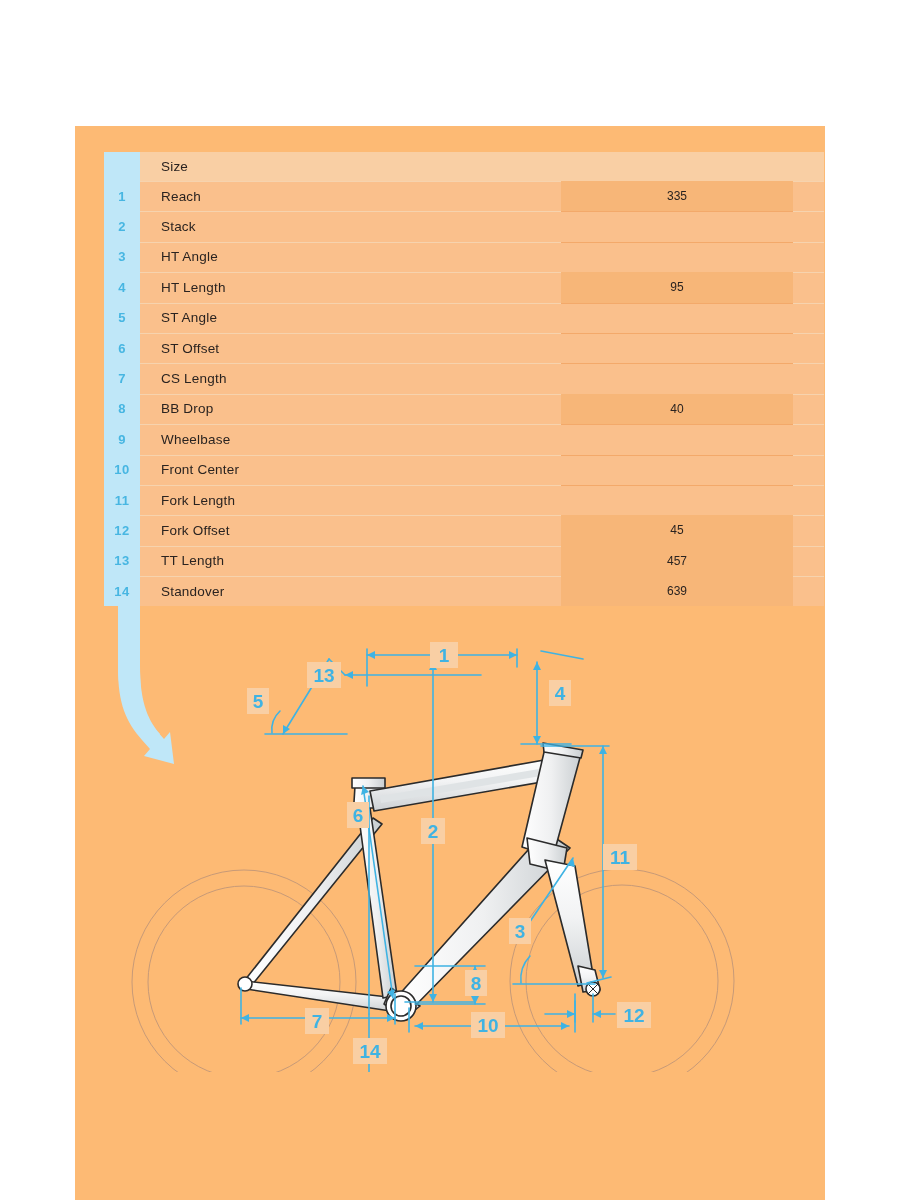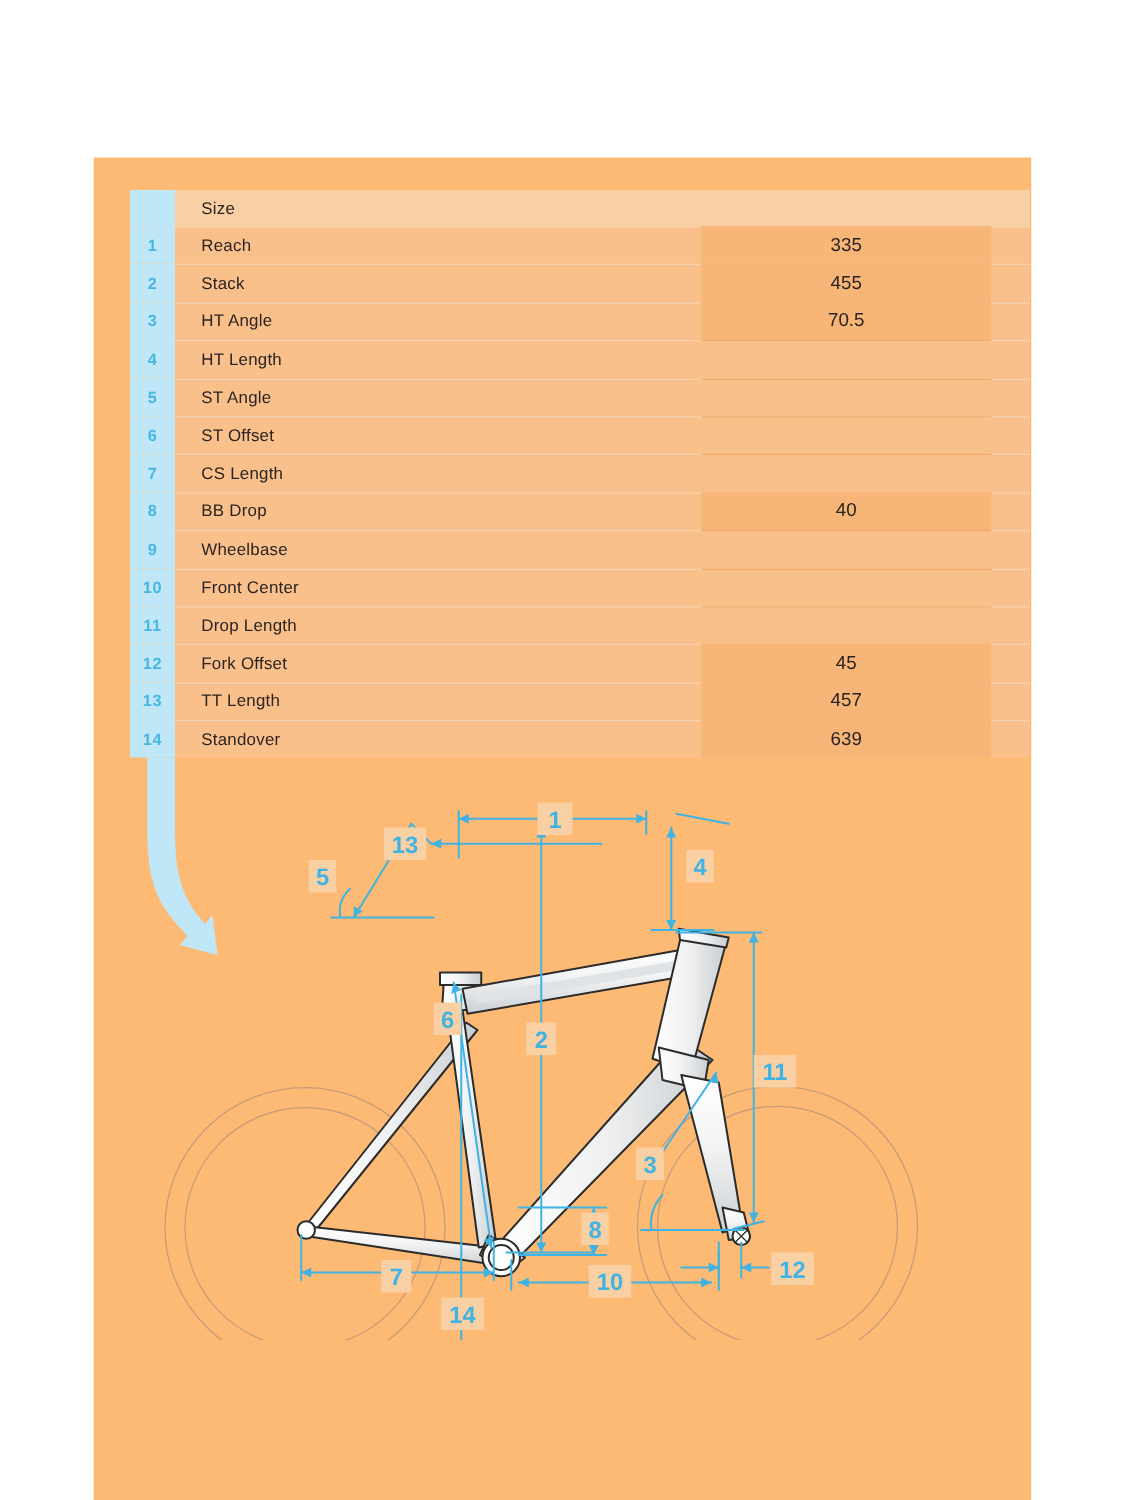--- a/index.html
+++ b/index.html
@@ -23,21 +23,21 @@
   .sep{position:absolute;left:0;top:0;width:36px;height:2.2px;background:#f9cfa4;}
 
   .label{position:absolute;left:57px;top:0;height:100%;display:flex;align-items:center;
          font-size:13.5px;color:#2a2320;font-weight:500;letter-spacing:.2px;}
 
   .rowbg{position:absolute;left:36px;top:0;right:0;height:100%;background:#fac08c;}
   .rowline{position:absolute;left:36px;right:0;top:0;height:1px;background:#f6d3ae;}
 
   .value{position:absolute;left:457px;top:0;width:232px;height:100%;
          background:#f7b678;display:flex;align-items:center;justify-content:center;
-         font-size:15px;color:#2a2320;font-weight:500;}
+         font-size:12px;color:#2a2320;font-weight:500;}
   .row.header .value{background:transparent;}
   .valline{position:absolute;left:457px;width:232px;top:0;height:1px;background:#f3a96a;}
 
   
   #idx-arrow{position:absolute;left:29px;top:480px;width:90px;height:200px;}
 
   
   #diagram{position:absolute;left:0;top:500px;width:750px;height:446px;}
 
   .dimtxt{font-family:"Liberation Sans",sans-serif;font-size:19px;font-weight:700;fill:#3fb3e3;}
@@ -68,38 +68,37 @@
             <div class="valline"></div>
             <div class="value">335</div>
           </div>
           <div class="row">
             <div class="rowbg"></div>
             <div class="rowline"></div>
             <div class="sep"></div>
             <div class="idx">2</div>
             <div class="label">Stack</div>
             <div class="valline"></div>
-            <div class="value">455</div>
           </div>
           <div class="row">
             <div class="rowbg"></div>
             <div class="rowline"></div>
             <div class="sep"></div>
             <div class="idx">3</div>
             <div class="label">HT Angle</div>
             <div class="valline"></div>
-            <div class="value">70.5</div>
           </div>
           <div class="row">
             <div class="rowbg"></div>
             <div class="rowline"></div>
             <div class="sep"></div>
             <div class="idx">4</div>
             <div class="label">HT Length</div>
             <div class="valline"></div>
+            <div class="value">95</div>
           </div>
           <div class="row">
             <div class="rowbg"></div>
             <div class="rowline"></div>
             <div class="sep"></div>
             <div class="idx">5</div>
             <div class="label">ST Angle</div>
             <div class="valline"></div>
           </div>
           <div class="row">
@@ -141,21 +140,21 @@
             <div class="sep"></div>
             <div class="idx">10</div>
             <div class="label">Front Center</div>
             <div class="valline"></div>
           </div>
           <div class="row">
             <div class="rowbg"></div>
             <div class="rowline"></div>
             <div class="sep"></div>
             <div class="idx">11</div>
-            <div class="label">Drop Length</div>
+            <div class="label">Fork Length</div>
             <div class="valline"></div>
           </div>
           <div class="row">
             <div class="rowbg"></div>
             <div class="rowline"></div>
             <div class="sep"></div>
             <div class="idx">12</div>
             <div class="label">Fork Offset</div>
             <div class="valline"></div>
             <div class="value">45</div>

